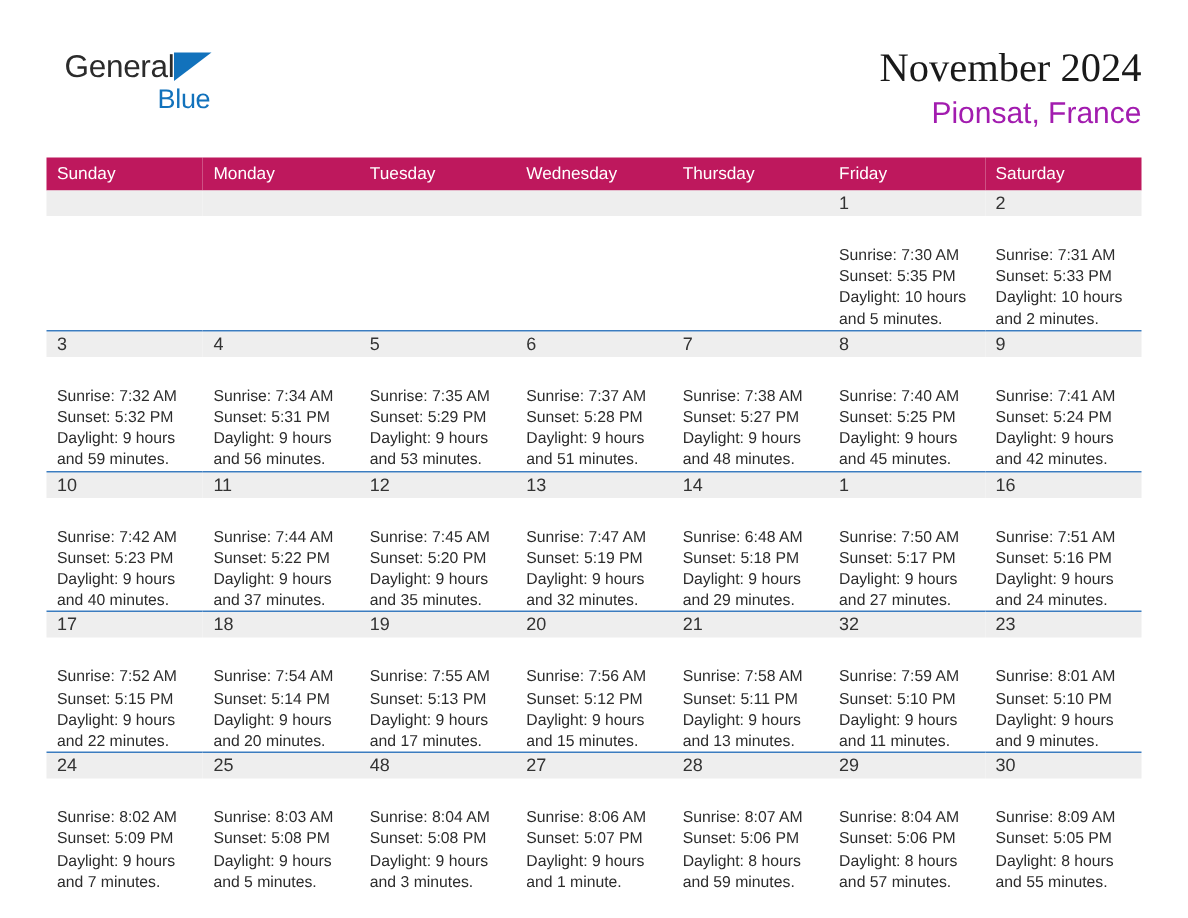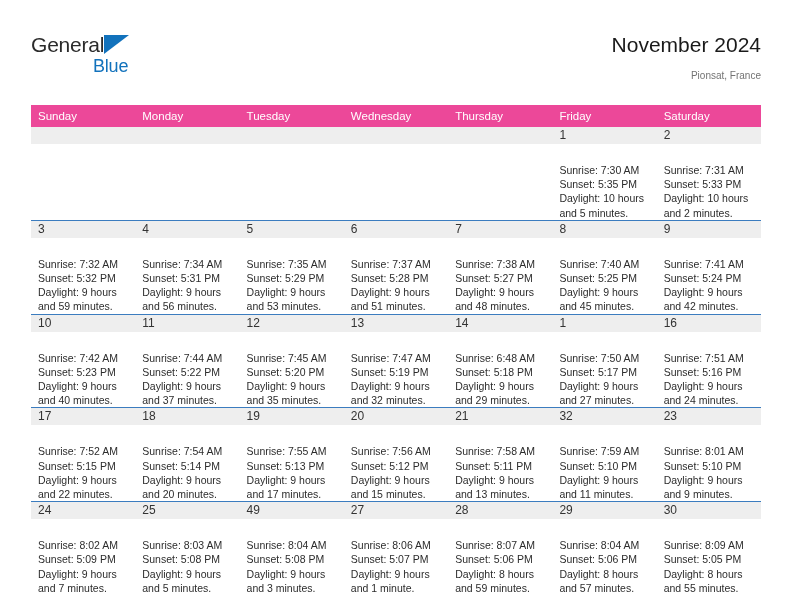--- a/index.html
+++ b/index.html
@@ -20,21 +20,21 @@
   
   .top {
     position: absolute;
     left: 31px;
     top: 28px;
     width: 730px;
     height: 72px;
   }
   .logo {
     position: absolute;
-    left: 0px;
+    left: 12px;
     top: 4px;
     width: 180px;
     height: 58px;
   }
   .logo-general {
     position: absolute;
     left: 0px;
     top: 0px;
     font-size: 21px;
     letter-spacing: -0.2px;
@@ -61,44 +61,45 @@
     font-family: "Liberation Sans", sans-serif;
     line-height: 25px;
   }
   .title-wrap {
     position: absolute;
     right: 0px;
     top: 0px;
     text-align: right;
   }
   .cal-title {
-    font-size: 21px;
+    font-size: 27px;
     font-weight: normal;
     color: #1a1a1a;
     line-height: 34px;
     letter-spacing: 0px;
+    font-family: Liberation Serif, serif;
   }
   .cal-subtitle {
-    font-size: 10px;
-    color: #737373;
+    font-size: 20px;
+    color: #a21caf;
     line-height: 20px;
     margin-top: 4px;
   }
 
   
   .cal {
     position: absolute;
     left: 31px;
     top: 105px;
     width: 730px;
     border-collapse: collapse;
     table-layout: fixed;
   }
   .cal th {
-    background: #ec4899;
+    background: #be185d;
     color: #ffffff;
     font-size: 11.5px;
     font-weight: normal;
     text-align: left;
     padding: 5px 0 5px 7px;
     height: 21px;
     line-height: 12px;
   }
   .cal td {
     vertical-align: top;
@@ -405,21 +406,21 @@
           <td>
             <div class="daynum">25</div>
             <div class="info">
               <div>Sunrise: 8:03 AM</div>
               <div>Sunset: 5:08 PM</div>
               <div>Daylight: 9 hours</div>
               <div>and 5 minutes.</div>
             </div>
           </td>
           <td>
-            <div class="daynum">49</div>
+            <div class="daynum">48</div>
             <div class="info">
               <div>Sunrise: 8:04 AM</div>
               <div>Sunset: 5:08 PM</div>
               <div>Daylight: 9 hours</div>
               <div>and 3 minutes.</div>
             </div>
           </td>
           <td>
             <div class="daynum">27</div>
             <div class="info">

